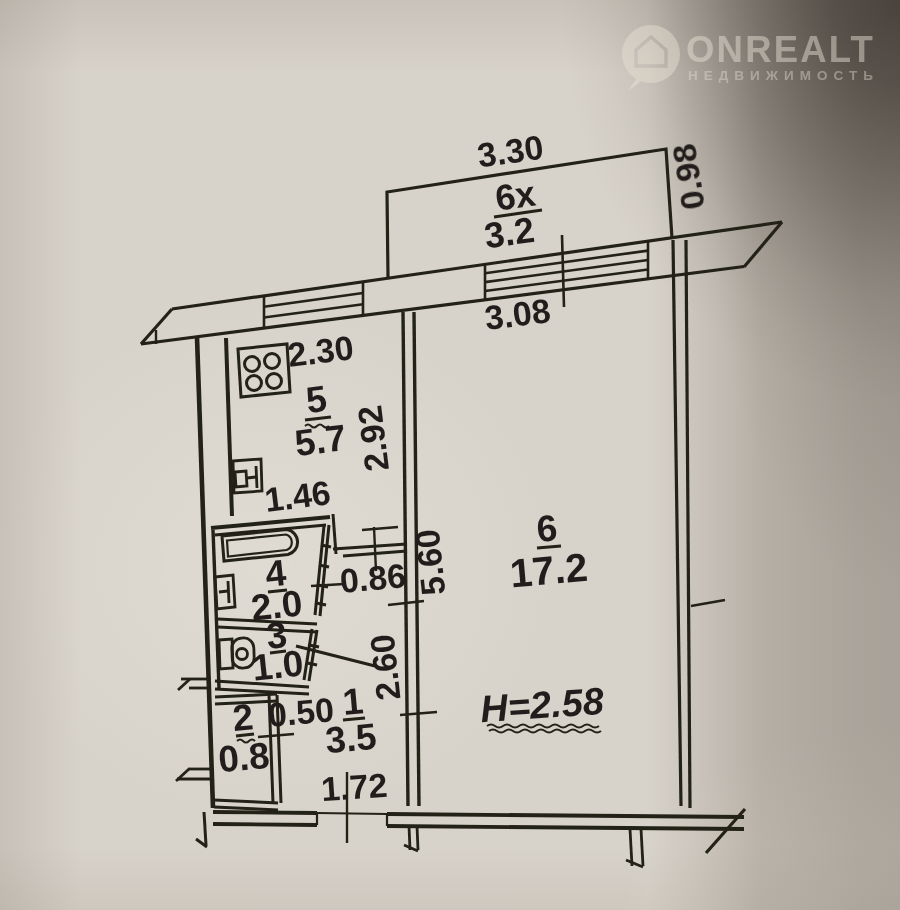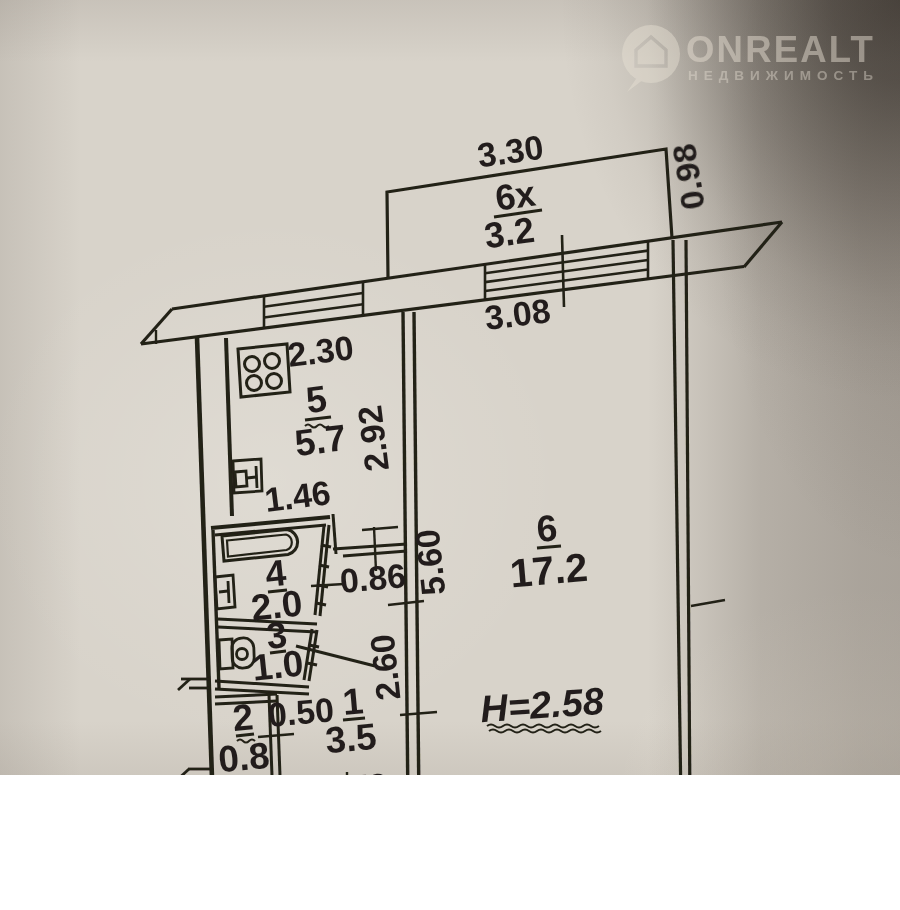--- a/index.html
+++ b/index.html
@@ -1,16 +1,16 @@
 <!DOCTYPE html>
 <html><head>
 <meta charset="utf-8">
 <style>
   html,body{margin:0;padding:0;}
-  .page{position:relative;width:900px;height:775px;overflow:hidden;
+  .page{position:relative;width:900px;height:910px;overflow:hidden;
     background-color:#d8d3ca;
     font-family:"Liberation Sans", sans-serif;}
   .bg{position:absolute;inset:0;
     background:
       radial-gradient(ellipse 340px 400px at 100% 0%, rgba(28,22,17,0.63) 0%, rgba(28,22,17,0.55) 20%, rgba(33,27,21,0.44) 35%, rgba(38,31,25,0.32) 50%, rgba(43,36,29,0.22) 62%, rgba(48,40,32,0.11) 75%, rgba(53,44,36,0.04) 88%, rgba(53,44,36,0) 100%),
       radial-gradient(ellipse 240px 430px at 102% 26%, rgba(58,48,40,0.12) 25%, rgba(58,48,40,0.05) 60%, rgba(58,48,40,0) 85%),
       linear-gradient(to right, rgba(0,0,0,0) 72%, rgba(58,48,40,0.10) 78%, rgba(58,48,40,0.22) 84.5%, rgba(58,48,40,0.25) 89%, rgba(58,48,40,0.29) 95.5%, rgba(58,48,40,0.30) 100%),
       radial-gradient(ellipse 340px 280px at 97% 103%, rgba(238,232,220,0.45) 20%, rgba(238,232,220,0) 75%),
       linear-gradient(to bottom, rgba(110,100,92,0.15) 0%, rgba(110,100,92,0) 8%),
       linear-gradient(to right, rgba(120,112,103,0.18) 0%, rgba(120,112,103,0) 9%),

